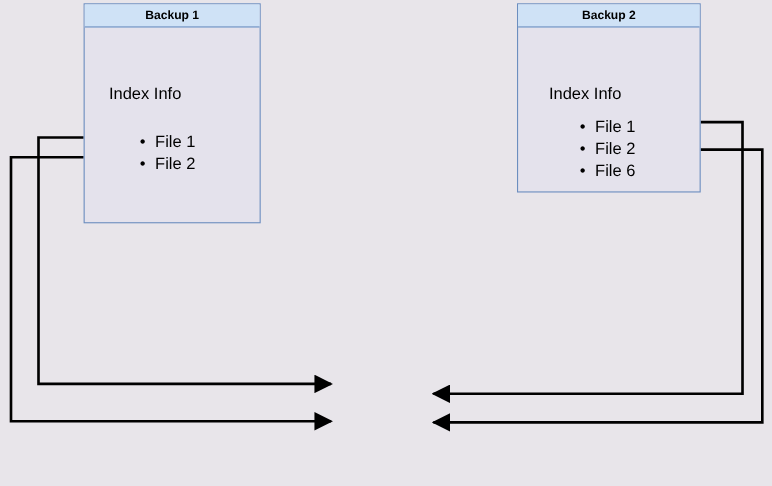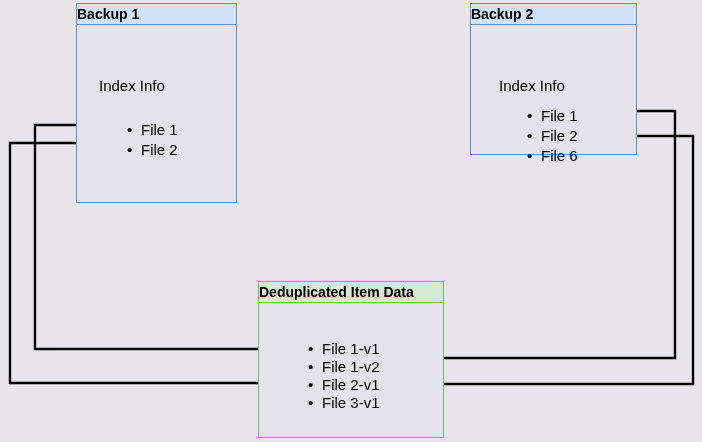--- a/index.html
+++ b/index.html
@@ -31,22 +31,22 @@
     border: 1px solid #6c8ebf;
     background: #e4e2ec;
   }
   .node.green {
     border-color: #82b366;
   }
   .node-header {
     box-sizing: border-box;
     height: 21px;
     line-height: 20px;
-    text-align: left;
-    font-size: 14px;
+    text-align: center;
+    font-size: 11px;
     font-weight: bold;
     color: #000000;
     background: #cfe2f6;
     border-bottom: 1px solid #6c8ebf;
   }
   .node.green .node-header {
     background: #d5e8d4;
     border-bottom-color: #82b366;
   }
   .node-body {
@@ -114,37 +114,26 @@
     <div class="node-header">Backup 1</div>
     <div class="node-body">
       <div class="section-label" style="left:22px; top:52px;">Index Info</div>
       <ul class="file-list" style="left:50px; top:95px;">
         <li>File 1</li>
         <li>File 2</li>
       </ul>
     </div>
   </div>
 
-  <div class="node" style="left:470px; top:3px; width:167px; height:152px;">
+  <div class="node" style="left:470px; top:3px; width:167px; height:172px;">
     <div class="node-header">Backup 2</div>
     <div class="node-body">
       <div class="section-label" style="left:28px; top:52px;">Index Info</div>
       <ul class="file-list" style="left:56px; top:81px;">
         <li>File 1</li>
         <li>File 2</li>
         <li>File 6</li>
       </ul>
     </div>
   </div>
 
-  <div class="node green" style="left:258px; top:281px; width:186px; height:157px;">
-    <div class="node-header">Deduplicated Item Data</div>
-    <div class="node-body">
-      <ul class="file-list wide" style="left:49px; top:37px;">
-        <li>File 1-v1</li>
-        <li>File 1-v2</li>
-        <li>File 2-v1</li>
-        <li>File 3-v1</li>
-      </ul>
-    </div>
-  </div>
 
 </div>
 
 </body></html>

